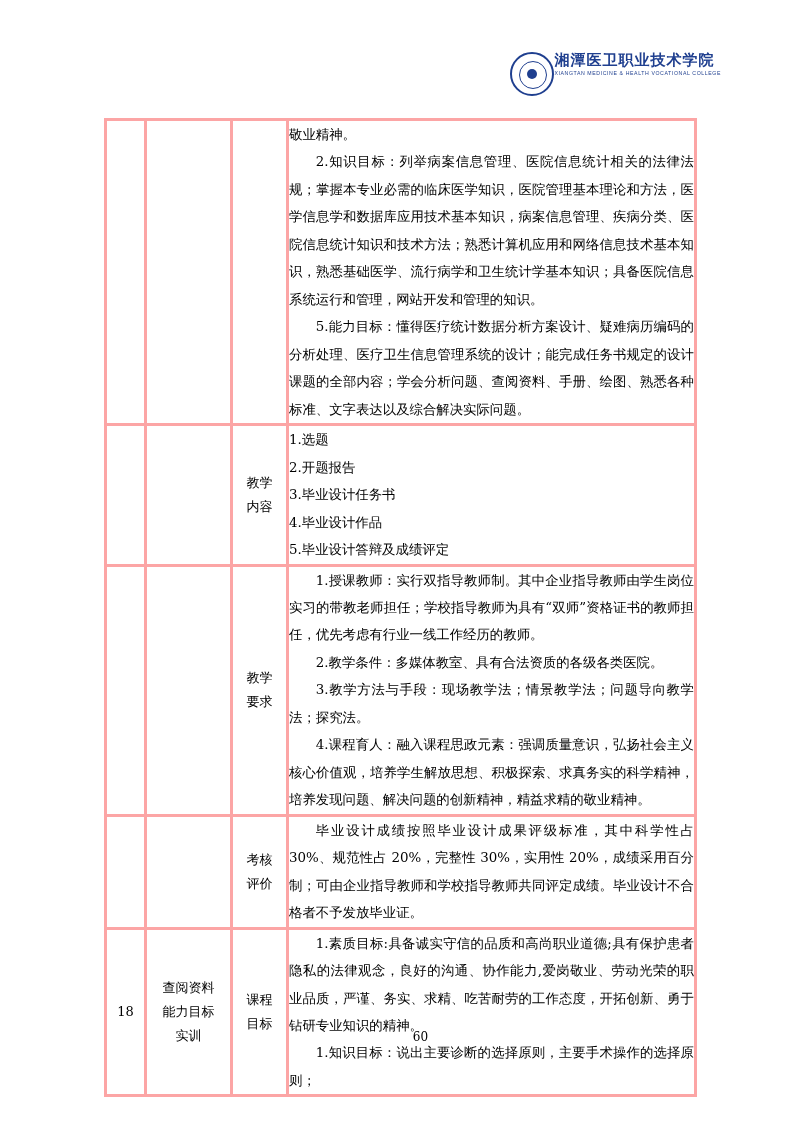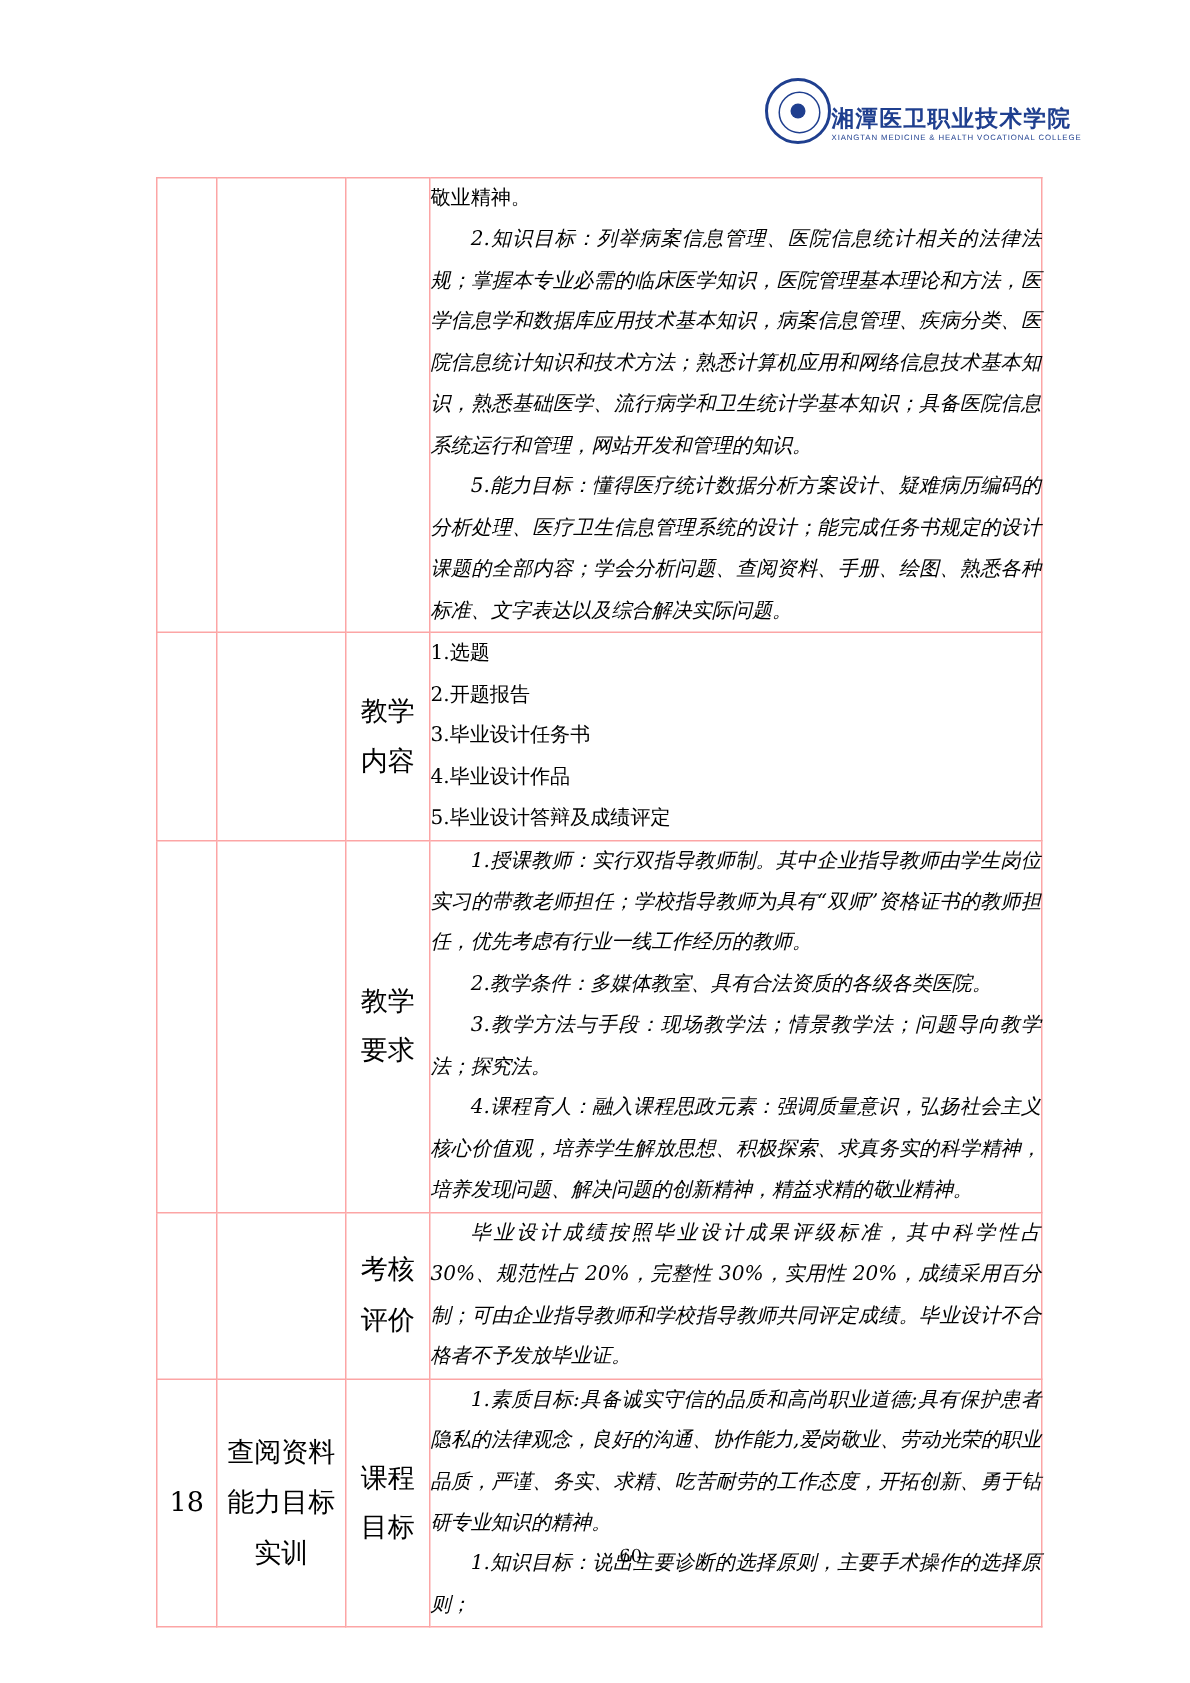--- a/index.html
+++ b/index.html
@@ -21,21 +21,21 @@
     height: 1122px;
     box-sizing: border-box;
   }
 
   
   .header {
     position: absolute;
     top: 52px;
     right: 72px;
     display: flex;
-    align-items: flex-end;
+    align-items: flex-start;
     gap: 0;
   }
   .logo-seal {
     width: 40px;
     height: 40px;
     border-radius: 50%;
     border: 2px solid #1f3f8f;
     position: relative;
     flex: none;
     background: #ffffff;
@@ -93,50 +93,49 @@
     top: 118px;
     left: 104px;
     width: 590px;
   }
   table.doc-table {
     border-collapse: collapse;
     width: 590px;
     table-layout: fixed;
   }
   table.doc-table td {
-    border: 1px solid #fca5a5;
+    border: 3px solid #fca5a5;
     vertical-align: middle;
     padding: 0;
   }
   .col-num { width: 40px; }
   .col-name { width: 86px; }
   .col-label { width: 56px; }
   .col-content { width: 408px; }
 
   .cell-center {
     text-align: center;
     font-family: "DejaVu Serif", "Liberation Serif", serif;
-    font-size: 18px;
+    font-size: 13px;
     line-height: 1.85;
     padding: 6px 4px;
   }
   .cell-body {
     font-family: "DejaVu Serif", "Liberation Serif", serif;
     font-size: 13.4px;
     line-height: 2.05;
     padding: 7px 10px 8px 10px;
     text-align: justify;
   }
   .cell-body p {
     margin: 0;
     text-indent: 0;
   }
   .cell-body p.indent {
     text-indent: 2em;
-    font-style: italic;
   }
   .cell-body p.noindent {
     text-indent: 0;
   }
   .list-line {
     text-indent: 2em;
   }
 
   
   .footer {

